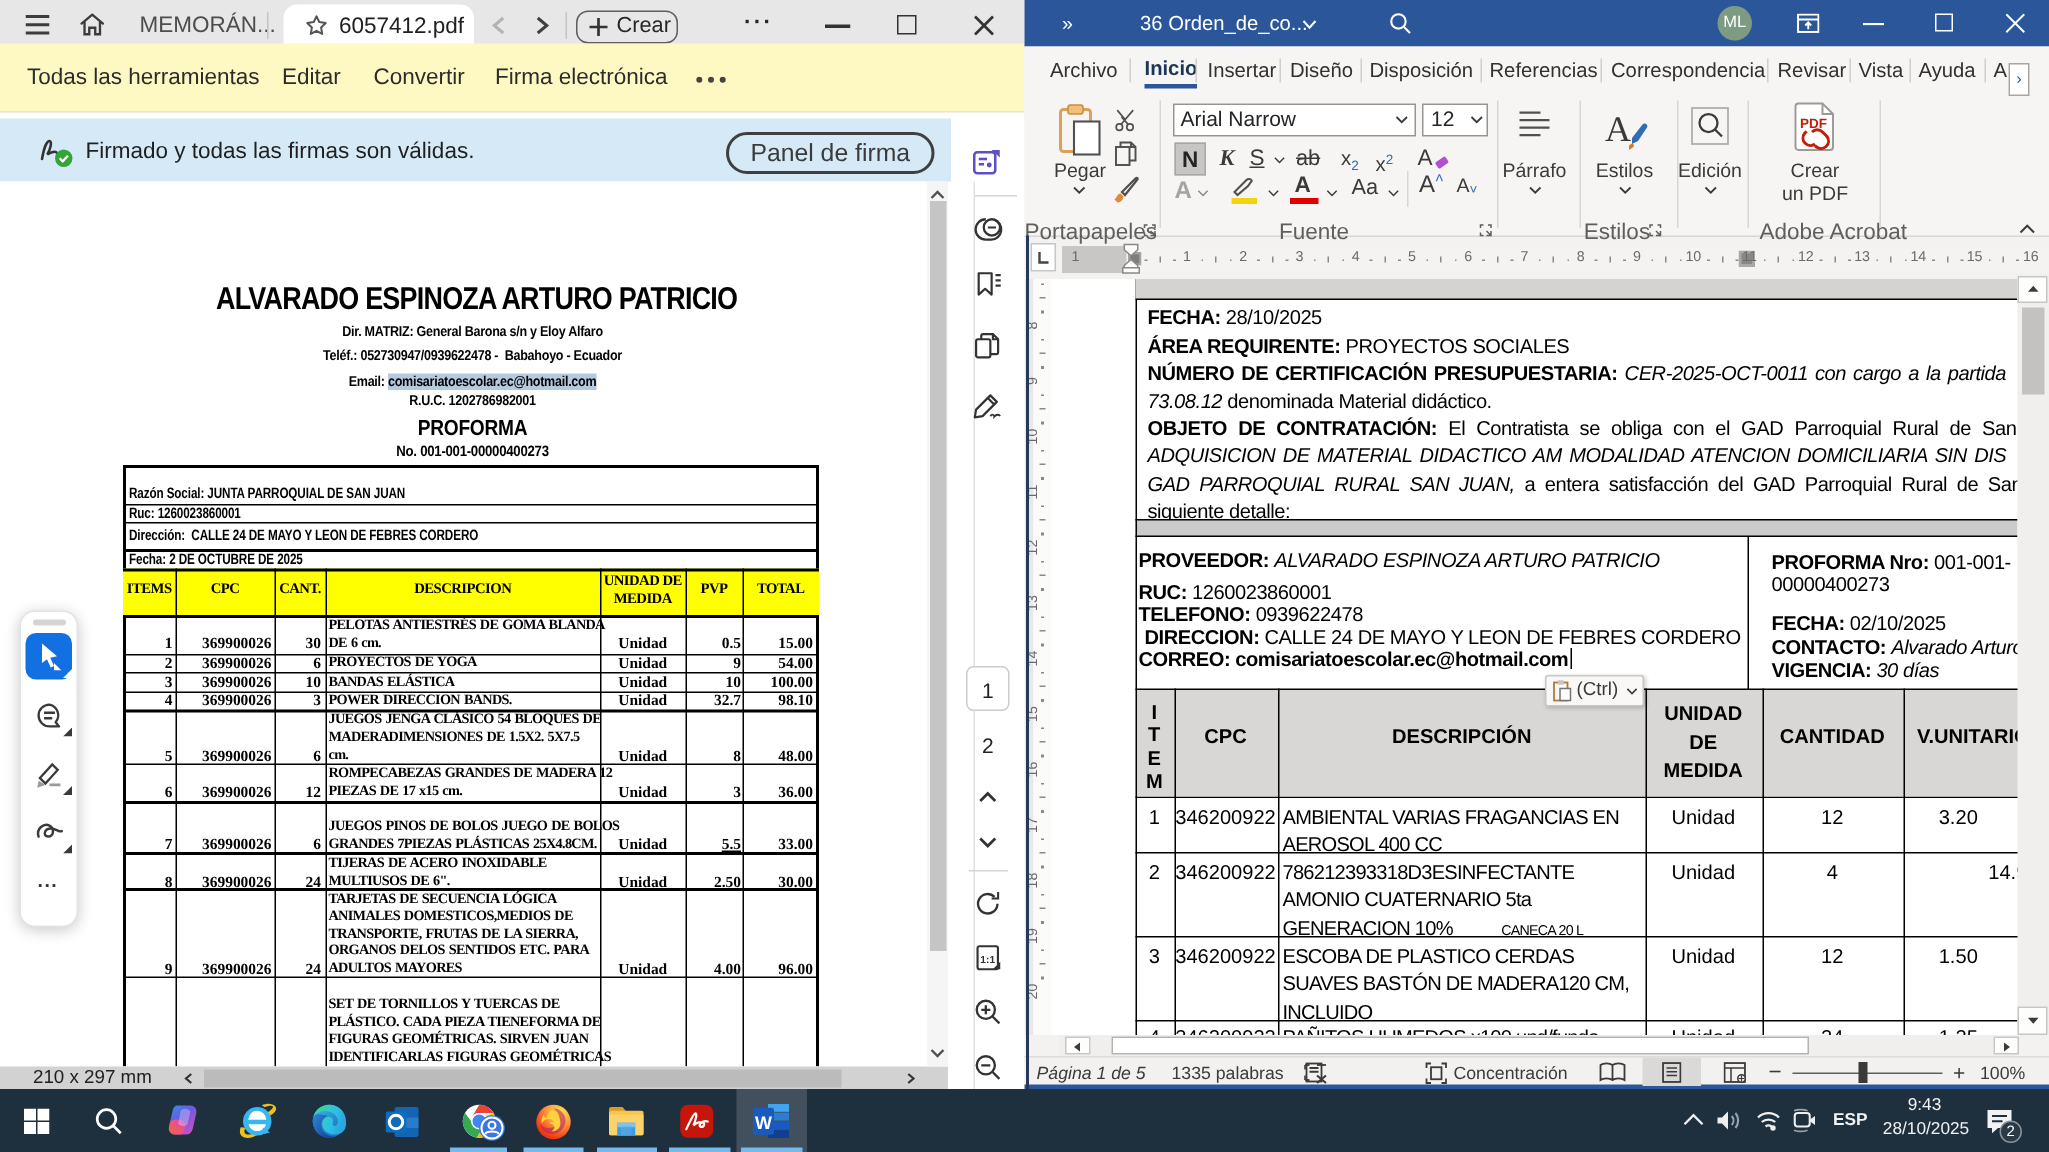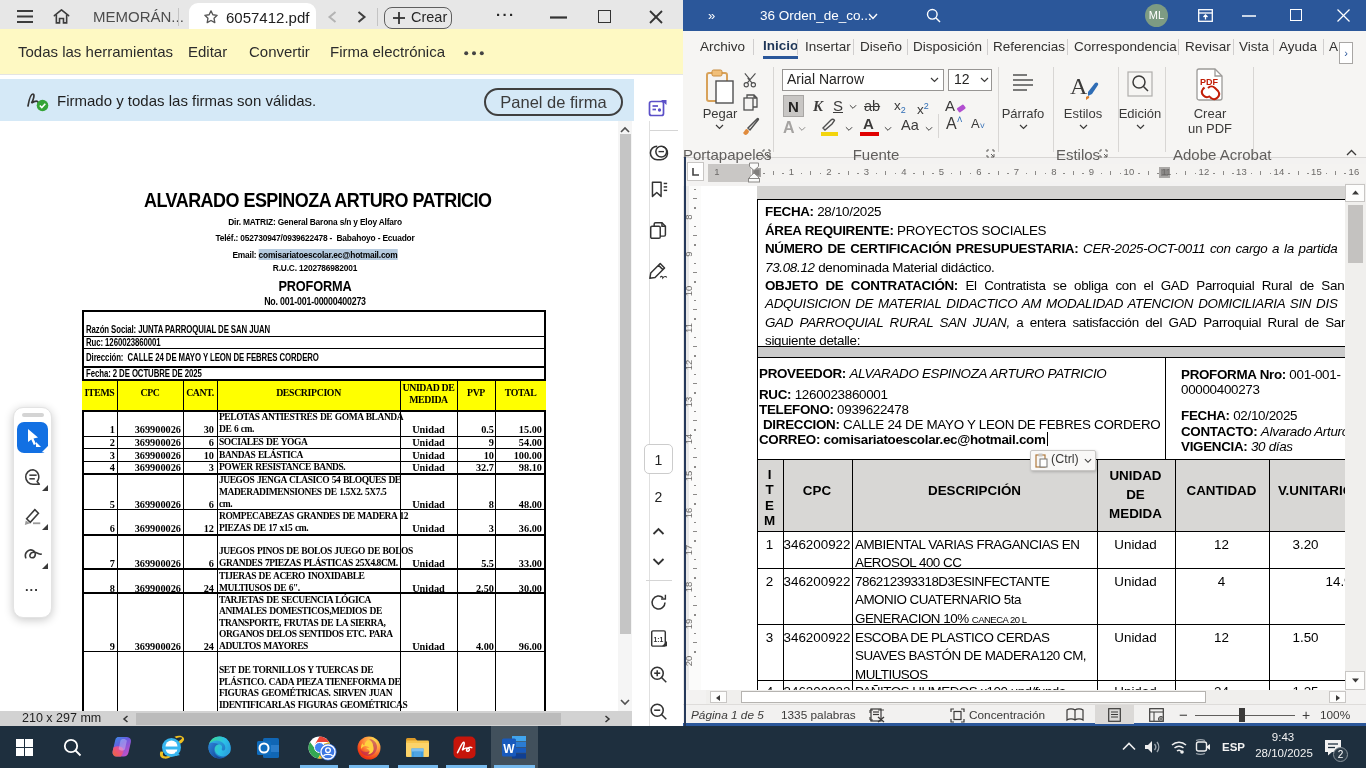--- a/index.html
+++ b/index.html
@@ -168,35 +168,35 @@
     <div class="ctr ts tsh" style="left:495px;top:266px;width:51px;">TOTAL</div>
     <div id="pdftable">
           <div class="abs ts tsd" style="left:219px;top:290.5px;">PELOTAS ANTIESTRÉS DE GOMA BLANDA</div>
     <div class="abs ts tsd" style="left:219px;top:302.5px;">DE 6 cm.</div>
     <div class="num ts" style="left:84px;top:302.5px;width:31px;">1</div>
     <div class="num ts" style="left:118px;top:302.5px;width:63px;">369900026</div>
     <div class="num ts" style="left:184px;top:302.5px;width:30px;">30</div>
     <div class="ctr ts" style="left:400px;top:302.5px;width:57px;">Unidad</div>
     <div class="num ts" style="left:458px;top:302.5px;width:36px;">0.5</div>
     <div class="num ts" style="left:496px;top:302.5px;width:46px;">15.00</div>
-    <div class="abs ts tsd" style="left:219px;top:316px;">SOCIALES DE YOGA</div>
+    <div class="abs ts tsd" style="left:219px;top:316px;">PROYECTOS DE YOGA</div>
     <div class="num ts" style="left:84px;top:316px;width:31px;">2</div>
     <div class="num ts" style="left:118px;top:316px;width:63px;">369900026</div>
     <div class="num ts" style="left:184px;top:316px;width:30px;">6</div>
     <div class="ctr ts" style="left:400px;top:316px;width:57px;">Unidad</div>
     <div class="num ts" style="left:458px;top:316px;width:36px;">9</div>
     <div class="num ts" style="left:496px;top:316px;width:46px;">54.00</div>
     <div class="abs ts tsd" style="left:219px;top:328.5px;">BANDAS ELÁSTICA</div>
     <div class="num ts" style="left:84px;top:328.5px;width:31px;">3</div>
     <div class="num ts" style="left:118px;top:328.5px;width:63px;">369900026</div>
     <div class="num ts" style="left:184px;top:328.5px;width:30px;">10</div>
     <div class="ctr ts" style="left:400px;top:328.5px;width:57px;">Unidad</div>
     <div class="num ts" style="left:458px;top:328.5px;width:36px;">10</div>
     <div class="num ts" style="left:496px;top:328.5px;width:46px;">100.00</div>
-    <div class="abs ts tsd" style="left:219px;top:341px;">POWER RESISTANCE BANDS.</div>
+    <div class="abs ts tsd" style="left:219px;top:341px;">POWER DIRECCION BANDS.</div>
     <div class="num ts" style="left:84px;top:341px;width:31px;">4</div>
     <div class="num ts" style="left:118px;top:341px;width:63px;">369900026</div>
     <div class="num ts" style="left:184px;top:341px;width:30px;">3</div>
     <div class="ctr ts" style="left:400px;top:341px;width:57px;">Unidad</div>
     <div class="num ts" style="left:458px;top:341px;width:36px;">32.7</div>
     <div class="num ts" style="left:496px;top:341px;width:46px;">98.10</div>
     <div class="abs ts tsd" style="left:219px;top:354px;">JUEGOS JENGA CLÁSICO 54 BLOQUES DE</div>
     <div class="abs ts tsd" style="left:219px;top:366px;">MADERADIMENSIONES DE 1.5X2. 5X7.5</div>
     <div class="abs ts tsd" style="left:219px;top:378px;">cm.</div>
     <div class="num ts" style="left:84px;top:378px;width:31px;">5</div>
@@ -731,29 +731,29 @@
           <div class="wtc" style="left:99px;top:350.5px;width:70px;">346200922</div>
           <div class="abs nw" style="left:172px;top:350.5px;font-size:13.4px;letter-spacing:-0.5px;">AMBIENTAL VARIAS FRAGANCIAS EN</div>
           <div class="abs nw" style="left:172px;top:369.0px;font-size:13.4px;letter-spacing:-0.5px;">AEROSOL 400 CC</div>
           <div class="wtc" style="left:414px;top:350.5px;width:77px;">Unidad</div>
           <div class="wtc" style="left:491px;top:350.5px;width:95px;">12</div>
           <div class="wtc" style="left:585px;top:350.5px;width:75px;">3.20</div>
           <div class="wtc" style="left:74px;top:387.5px;width:25px;">2</div>
           <div class="wtc" style="left:99px;top:387.5px;width:70px;">346200922</div>
           <div class="abs nw" style="left:172px;top:387.5px;font-size:13.4px;letter-spacing:-0.5px;">786212393318D3ESINFECTANTE</div>
           <div class="abs nw" style="left:172px;top:406.0px;font-size:13.4px;letter-spacing:-0.5px;">AMONIO CUATERNARIO 5ta</div>
-          <div class="abs nw" style="left:172px;top:424.5px;font-size:13.4px;letter-spacing:-0.5px;">GENERACION 10% <span style="font-size:9.5px;">CANECA 20 L</span></div>
+          <div class="abs nw" style="left:172px;top:424.5px;font-size:13.4px;letter-spacing:-0.5px;">GENERACION 10% <span style="font-size:9.5px;margin-left:29px;">CANECA 20 L</span></div>
           <div class="wtc" style="left:414px;top:387.5px;width:77px;">Unidad</div>
           <div class="wtc" style="left:491px;top:387.5px;width:95px;">4</div>
           <div class="wtc" style="left:601px;top:387.5px;width:75px;text-align:right;">14.90</div>
           <div class="wtc" style="left:74px;top:443.5px;width:25px;">3</div>
           <div class="wtc" style="left:99px;top:443.5px;width:70px;">346200922</div>
           <div class="abs nw" style="left:172px;top:443.5px;font-size:13.4px;letter-spacing:-0.5px;">ESCOBA DE PLASTICO CERDAS</div>
           <div class="abs nw" style="left:172px;top:462.0px;font-size:13.4px;letter-spacing:-0.5px;">SUAVES BASTÓN DE MADERA120 CM,</div>
-          <div class="abs nw" style="left:172px;top:480.5px;font-size:13.4px;letter-spacing:-0.5px;">MULTIUSOS</div>
+          <div class="abs nw" style="left:172px;top:480.5px;font-size:13.4px;letter-spacing:-0.5px;">INCLUIDO</div>
           <div class="wtc" style="left:414px;top:443.5px;width:77px;">Unidad</div>
           <div class="wtc" style="left:491px;top:443.5px;width:95px;">12</div>
           <div class="wtc" style="left:585px;top:443.5px;width:75px;">1.50</div>
           <div class="wtc" style="left:74px;top:498px;width:25px;">4</div>
           <div class="wtc" style="left:99px;top:498px;width:70px;">346200922</div>
           <div class="abs nw" style="left:172px;top:498px;font-size:13.4px;letter-spacing:-0.5px;">PAÑITOS HUMEDOS x100 und/funda</div>
           <div class="wtc" style="left:414px;top:498px;width:77px;">Unidad</div>
           <div class="wtc" style="left:491px;top:498px;width:95px;">24</div>
           <div class="wtc" style="left:585px;top:498px;width:75px;">1.25</div>
           <div class="abs" style="left:347px;top:264px;width:66px;height:21px;background:#f9f8f7;border:1px solid #c8c6c4;border-radius:2px;box-shadow:1px 1px 3px rgba(0,0,0,0.2);"></div>

